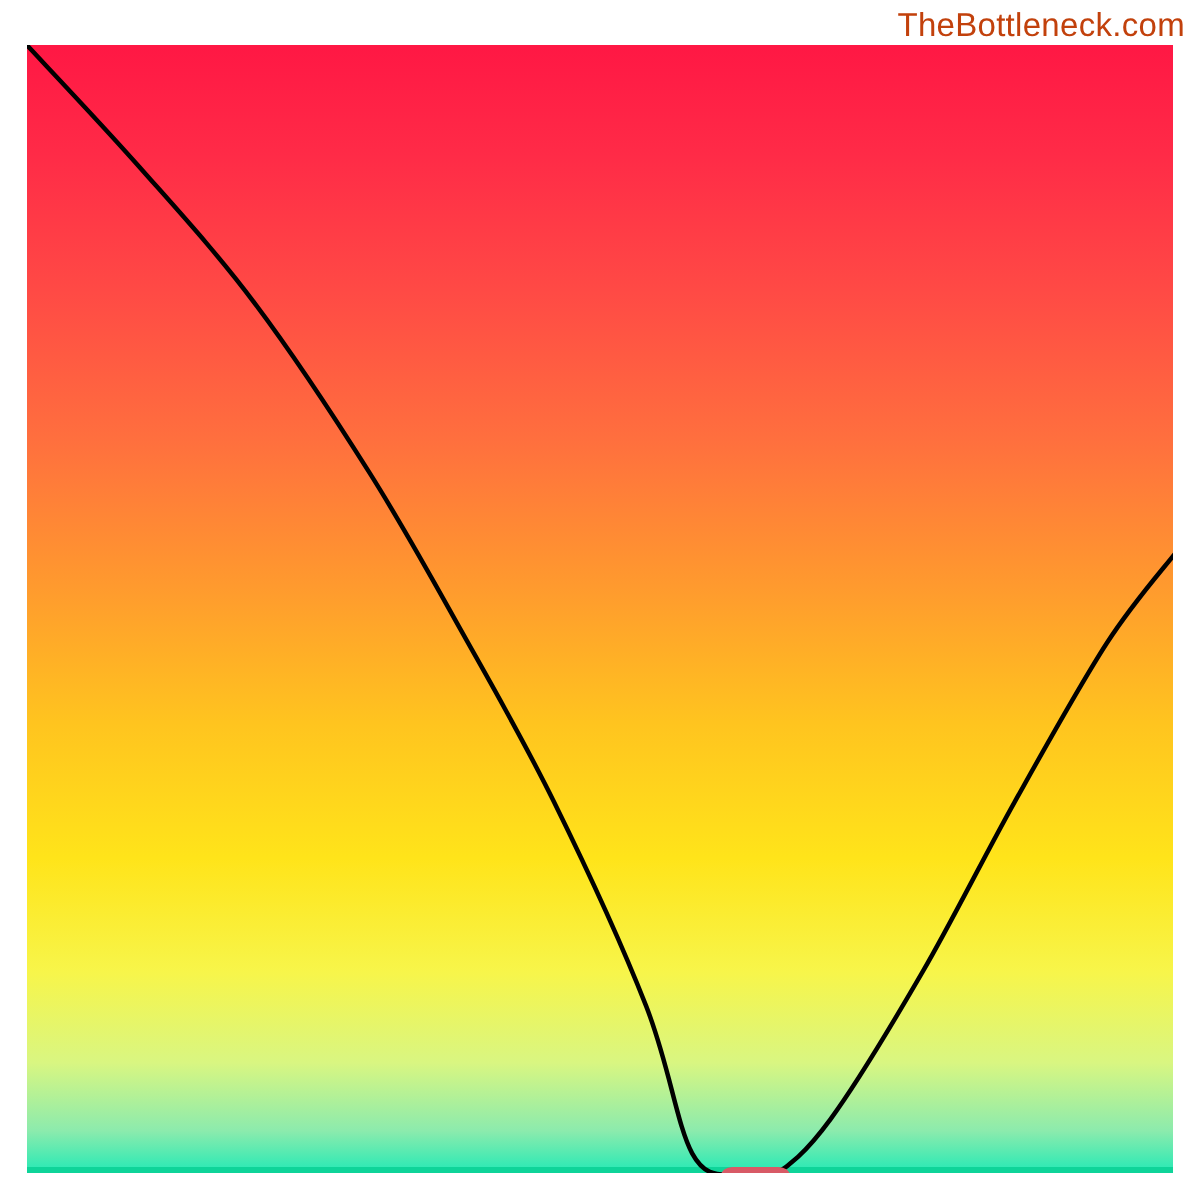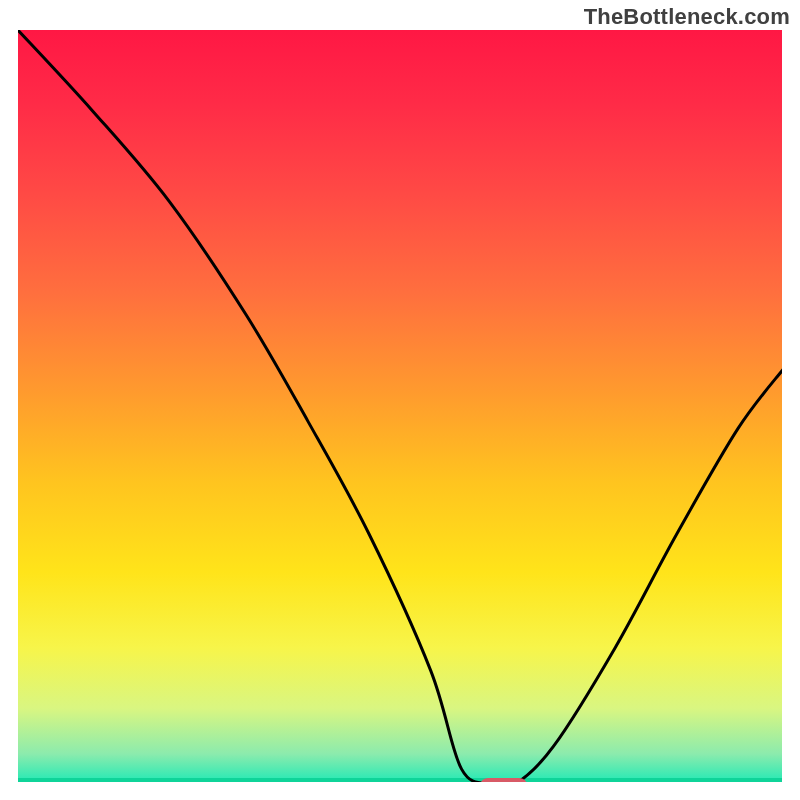--- a/index.html
+++ b/index.html
@@ -13,22 +13,22 @@
   .container {
     position: relative;
     width: 800px;
     height: 800px;
   }
   .watermark {
     position: absolute;
     top: 4px;
     right: 10px;
     font-size: 22px;
-    font-weight: 700;
-    color: #404040;
+    font-weight: 400;
+    color: #c2410c;
     letter-spacing: 0.2px;
     z-index: 10;
   }
   .plot-wrap {
     position: absolute;
     left: 16px;
     top: 28px;
     width: 768px;
     height: 756px;
   }

